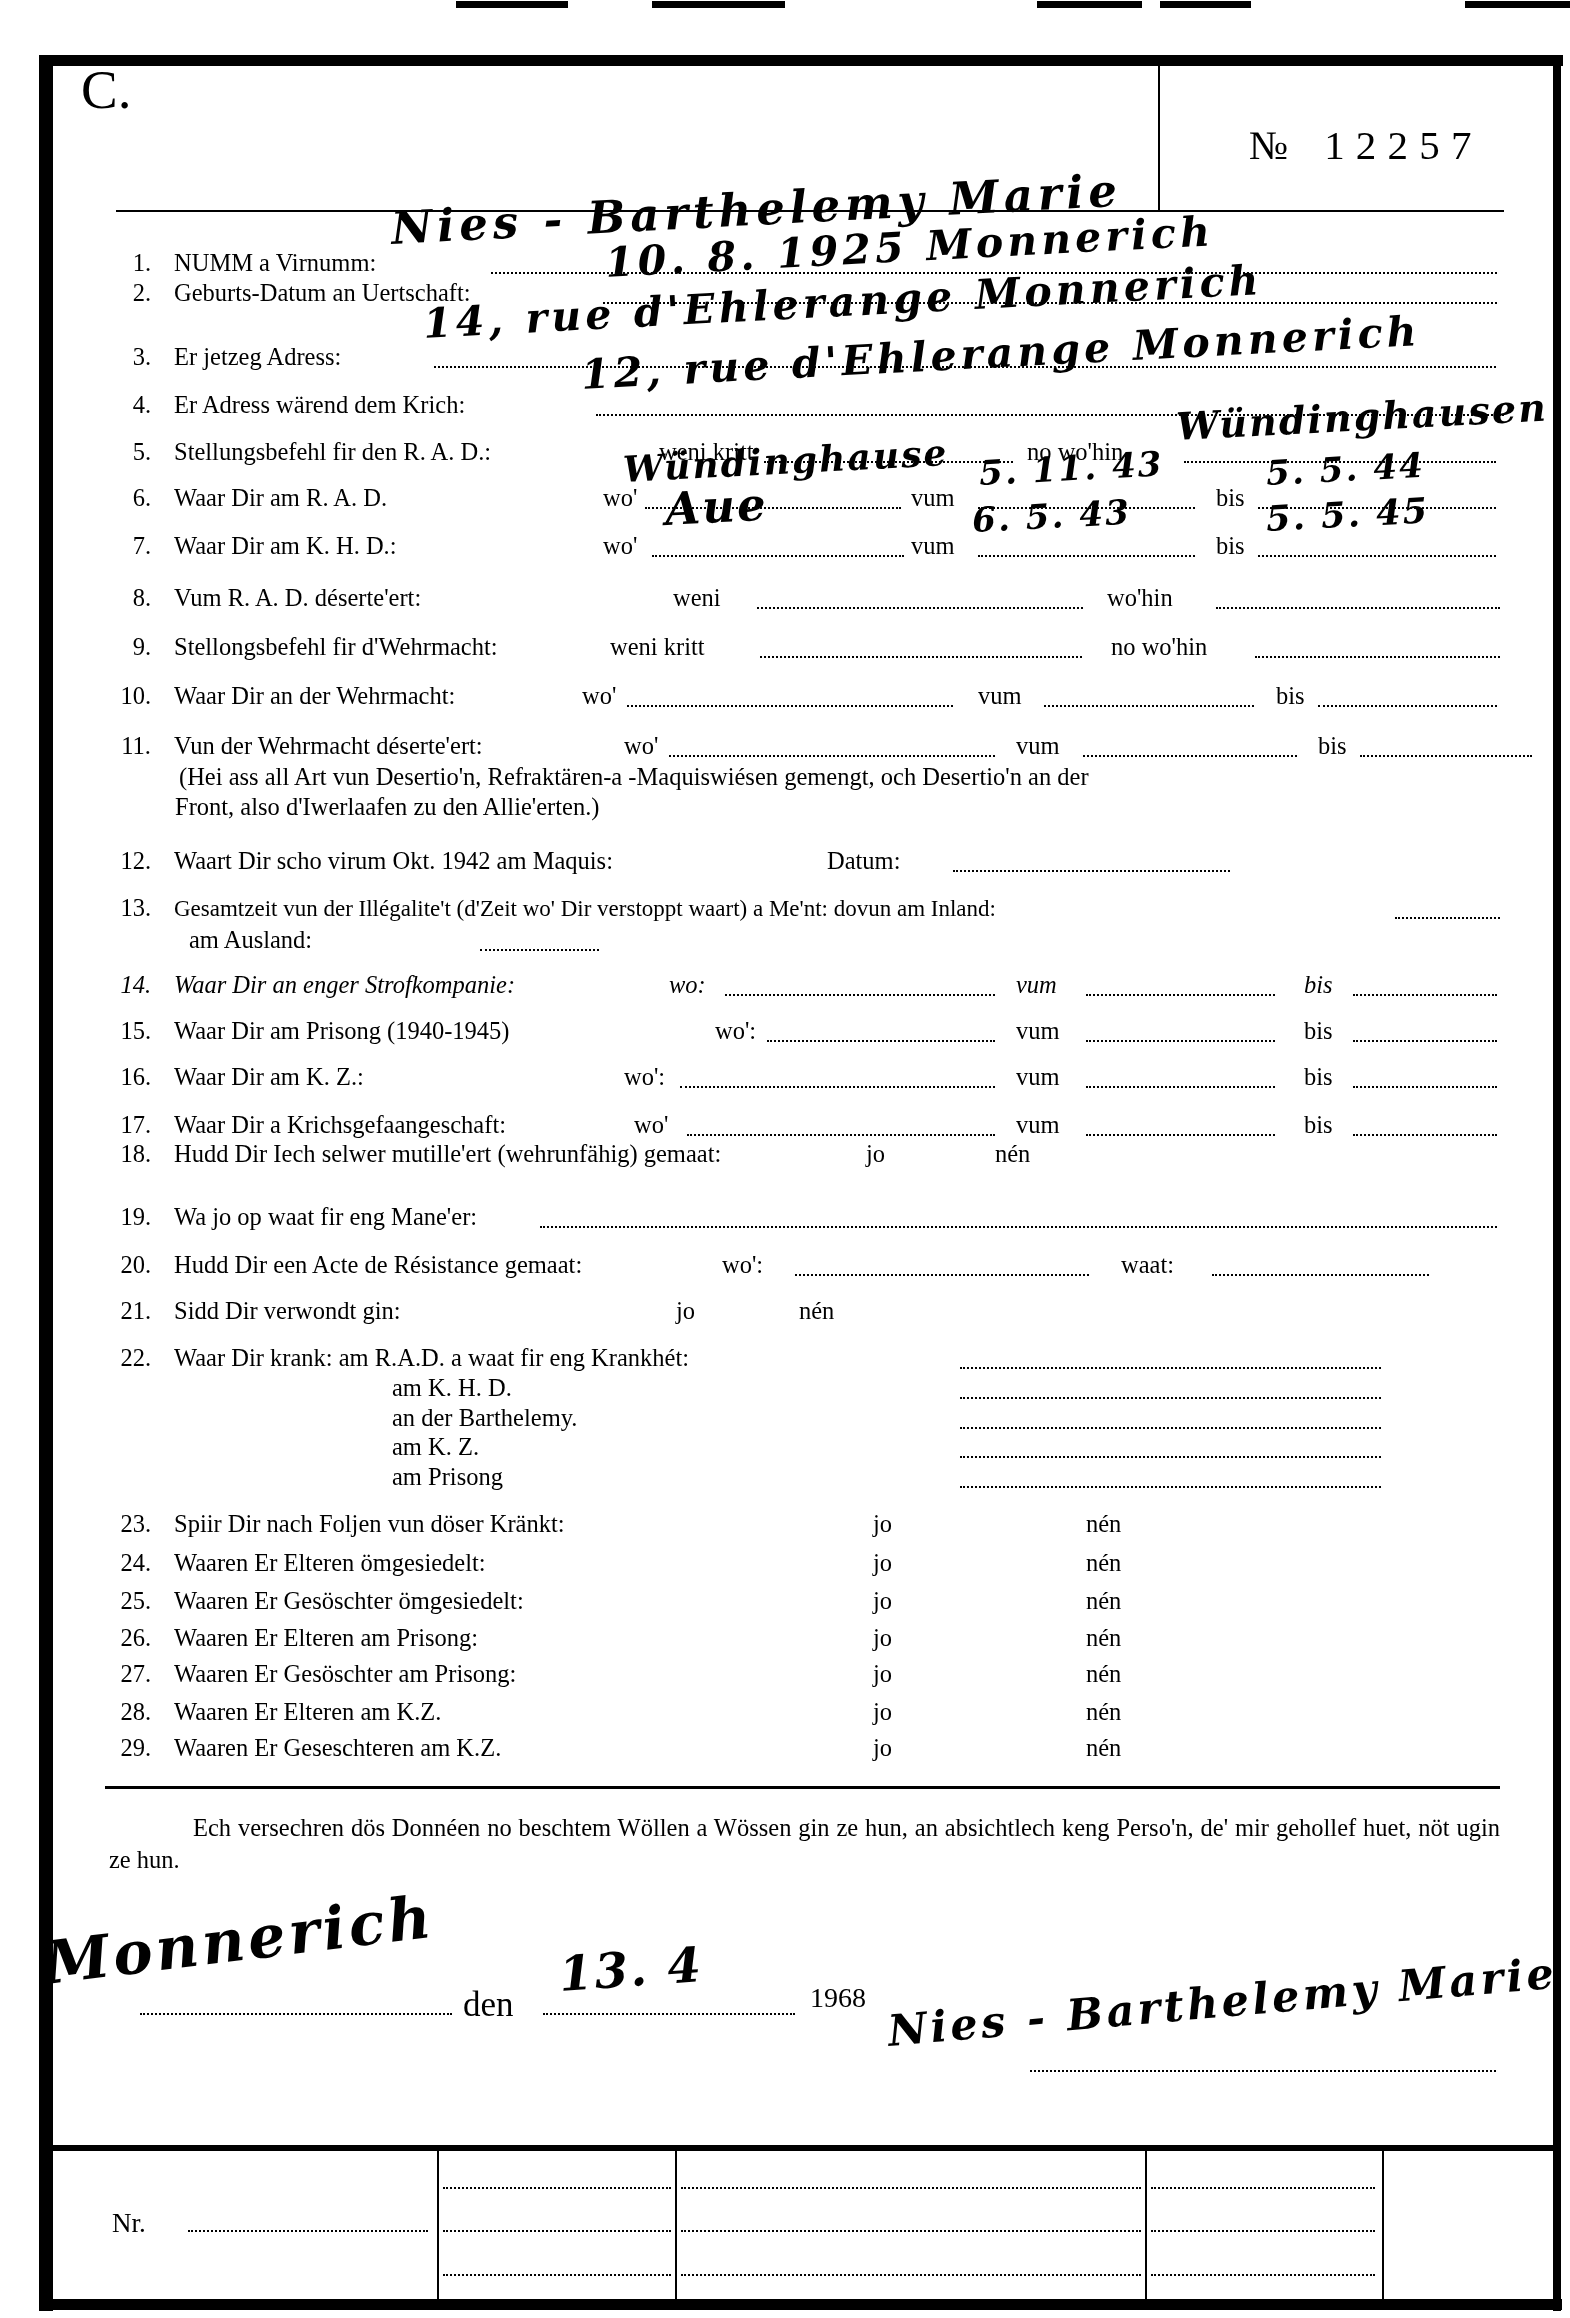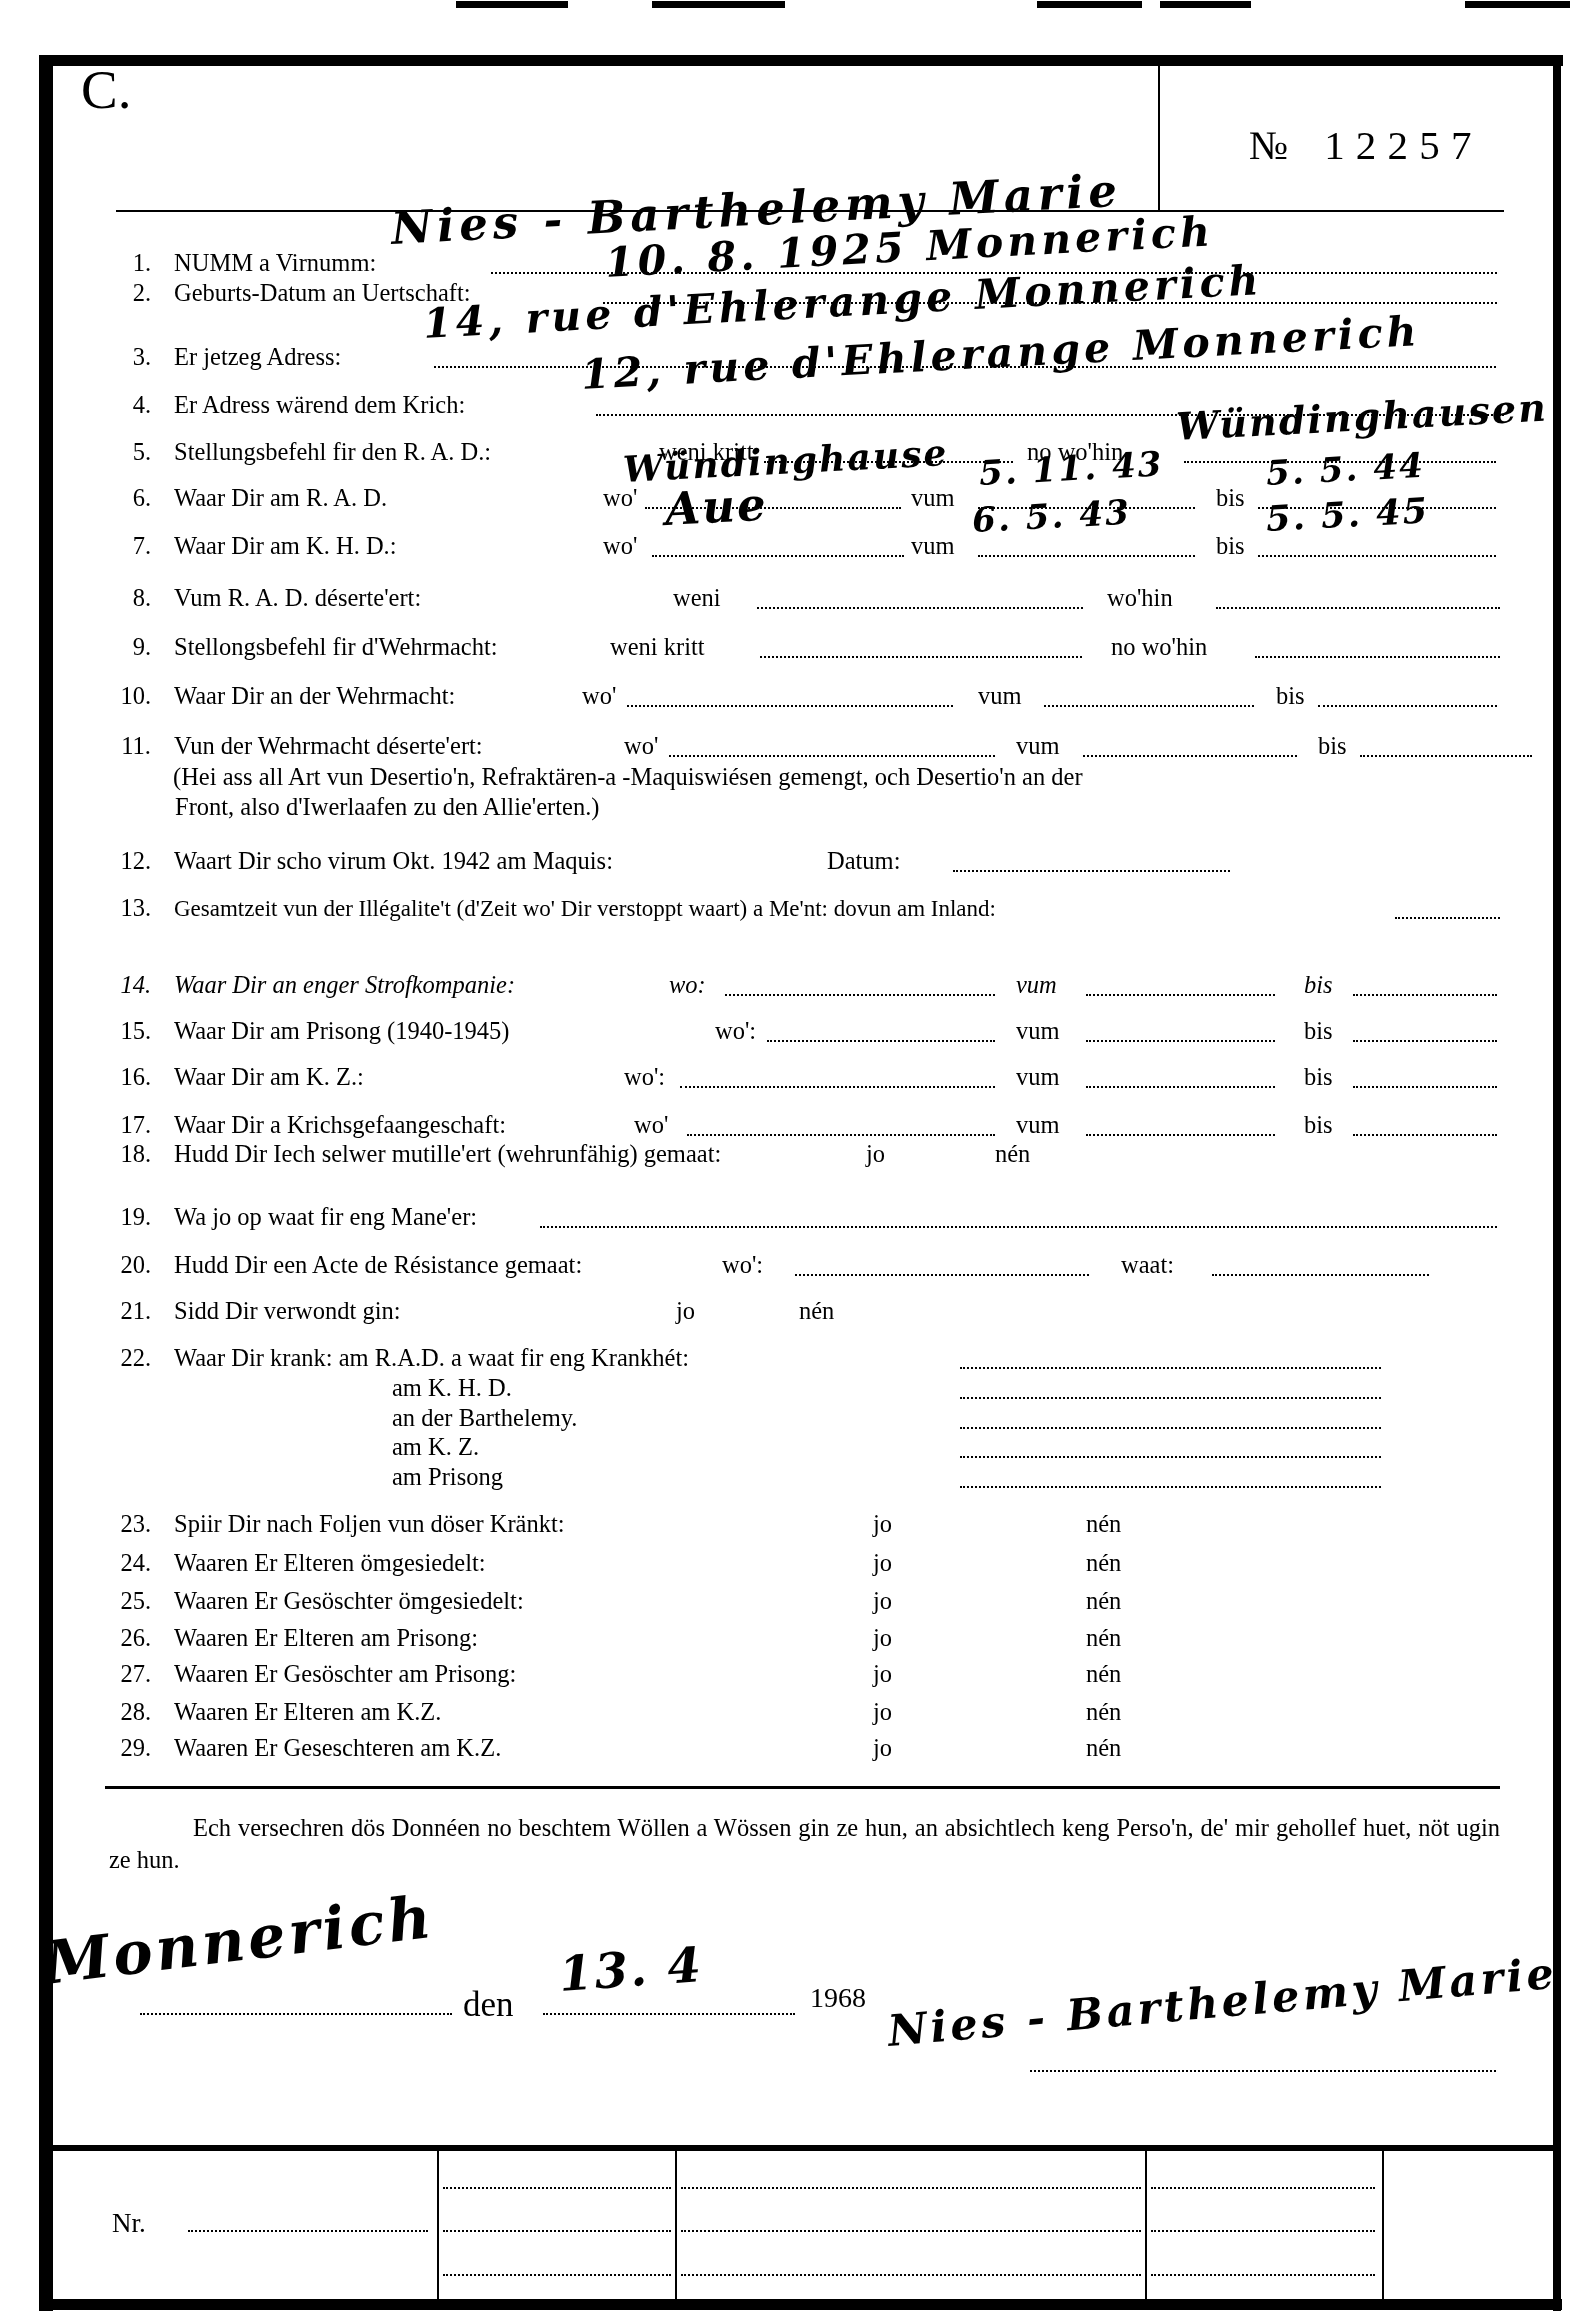--- a/index.html
+++ b/index.html
@@ -139,35 +139,39 @@
   <div class="q" style="top:730px;">
     <span class="num">11.</span><span class="lbl">Vun der Wehrmacht déserte'ert:</span>
     <span class="fld" style="left:533px;">wo'</span>
     <span class="dots" style="left:578px;width:326px;"></span>
     <span class="fld" style="left:925px;">vum</span>
     <span class="dots" style="left:992px;width:214px;"></span>
     <span class="fld" style="left:1227px;">bis</span>
     <span class="dots" style="left:1269px;width:172px;"></span>
   </div>
   <div class="q" style="top:761px;">
-    <span class="fld" style="left:82px;">(Hei ass all Art vun Desertio'n, Refraktären-a -Maquiswiésen gemengt, och Desertio'n an der</span>
+    <span class="fld" style="left:88px;">(Hei ass all Art vun Desertio'n, Refraktären-a -Maquiswiésen gemengt, och Desertio'n an der</span>
   </div>
   <div class="q" style="top:791px;">
     <span class="fld" style="left:84px;">Front, also d'Iwerlaafen zu den Allie'erten.)</span>
   </div>
 
   <div class="q" style="top:845px;">
     <span class="num">12.</span><span class="lbl">Waart Dir scho virum Okt. 1942 am Maquis:</span>
     <span class="fld" style="left:736px;">Datum:</span>
     <span class="dots" style="left:862px;width:277px;"></span>
   </div>
 
   <div class="q" style="top:892px;font-size:23px;">
     <span class="num" style="font-size:24.5px;">13.</span><span class="lbl">Gesamtzeit vun der Illégalite't (d'Zeit wo' Dir verstoppt waart) a Me'nt: dovun am Inland:</span>
     <span class="dots" style="left:1304px;width:105px;"></span>
+  </div>
+  <div class="q" style="top:924px;">
+    <span class="fld" style="left:98px;">am Ausland:</span>
+    <span class="dots" style="left:389px;width:119px;"></span>
   </div>
 
   <div class="q" style="top:969px;font-style:italic;">
     <span class="num">14.</span><span class="lbl">Waar Dir an enger Strofkompanie:</span>
     <span class="fld" style="left:578px;">wo:</span>
     <span class="dots" style="left:634px;width:270px;"></span>
     <span class="fld" style="left:925px;">vum</span>
     <span class="dots" style="left:995px;width:189px;"></span>
     <span class="fld" style="left:1213px;">bis</span>
     <span class="dots" style="left:1262px;width:144px;"></span>

